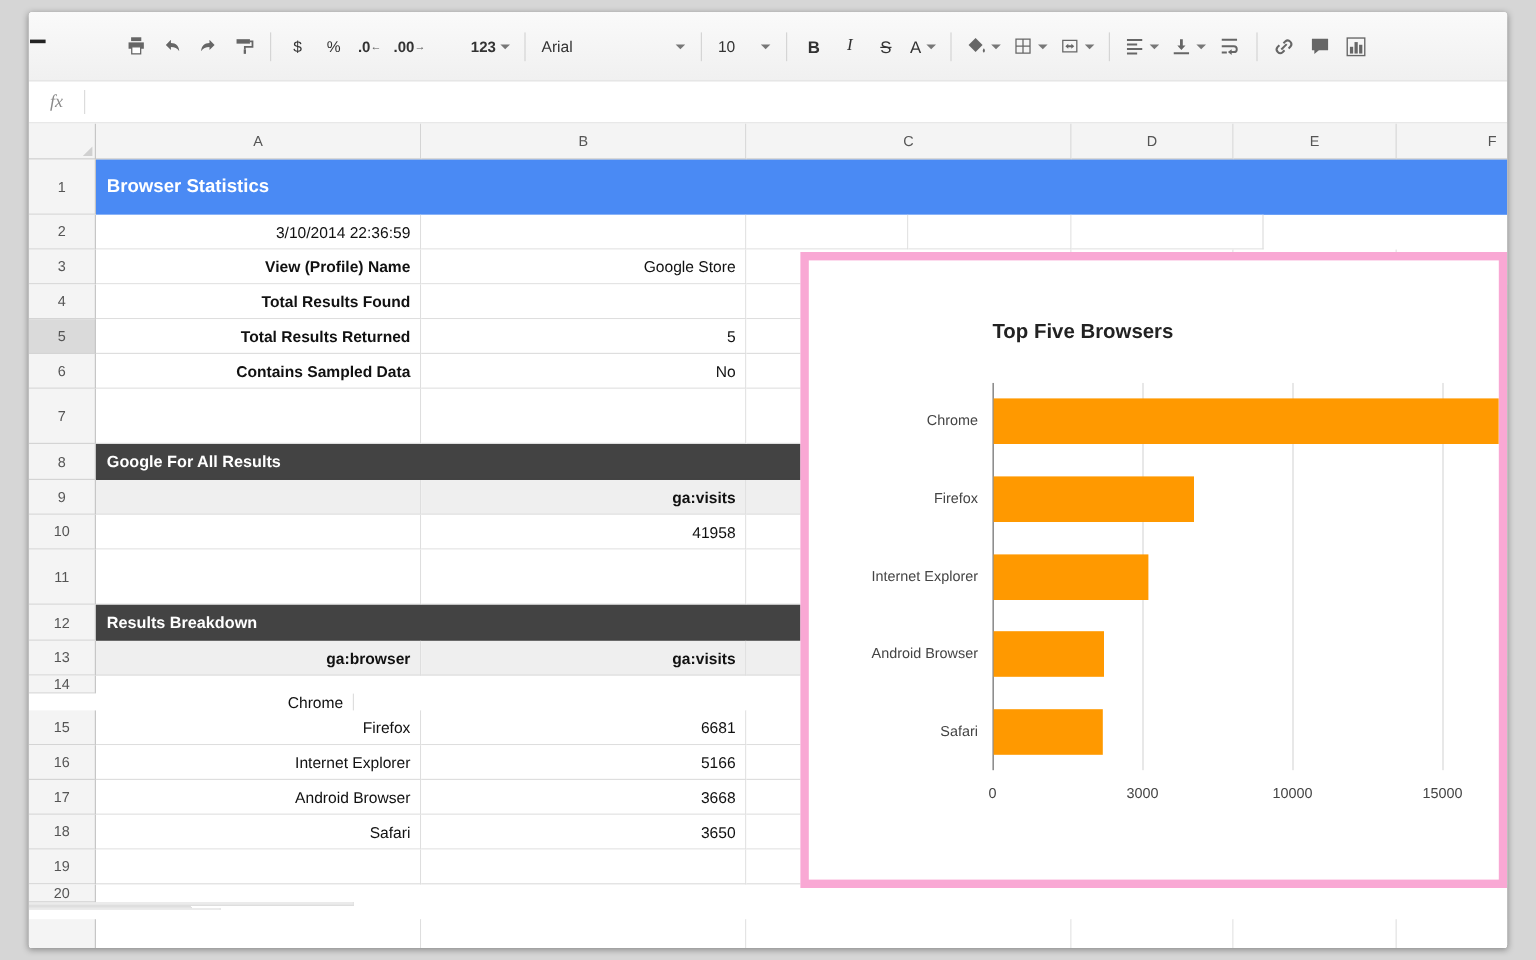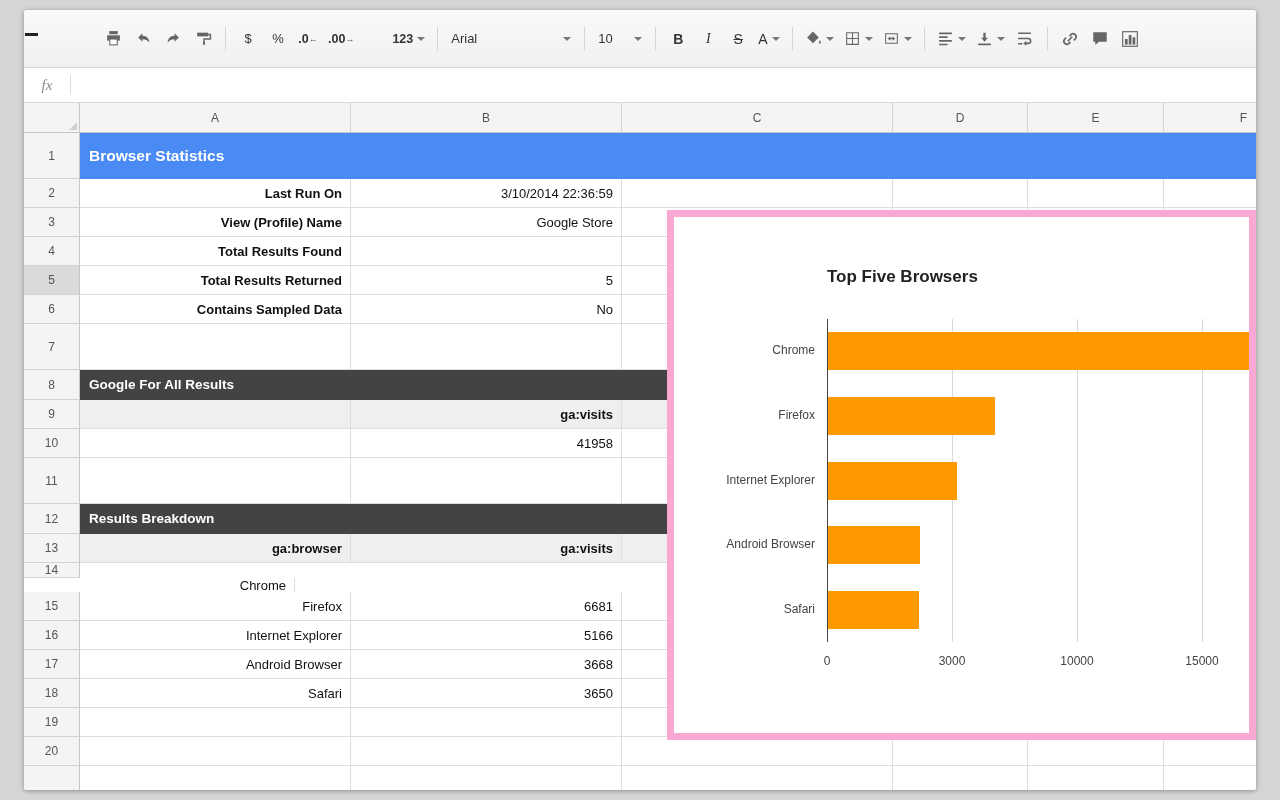--- a/index.html
+++ b/index.html
@@ -274,21 +274,20 @@
         <div class="col-header" style="width: 136px;">E</div>
         <div class="col-header" style="width: 160px;">F</div>
       </div>
     <div class="grid-body" id="grid-body">
         <div class="grid-row" style="height: 46px;">
           <div class="row-header" style="width: 56px;">1</div>
           <div class="cell title" style="width: 1244px;">Browser Statistics</div>
         </div>
         <div class="grid-row" style="height: 29px;">
           <div class="row-header" style="width: 56px;">2</div>
-          <div class="cell label" style="width: 271px;">Last Run On</div>
           <div class="cell value" style="width: 271px;">3/10/2014 22:36:59</div>
           <div class="cell" style="width: 271px;"></div>
           <div class="cell" style="width: 135px;"></div>
           <div class="cell" style="width: 136px;"></div>
           <div class="cell" style="width: 160px;"></div>
         </div>
         <div class="grid-row" style="height: 29px;">
           <div class="row-header" style="width: 56px;">3</div>
           <div class="cell label" style="width: 271px;">View (Profile) Name</div>
           <div class="cell value" style="width: 271px;">Google Store</div>
@@ -429,21 +428,21 @@
         </div>
         <div class="grid-row" style="height: 29px;">
           <div class="row-header" style="width: 56px;">19</div>
           <div class="cell" style="width: 271px;"></div>
           <div class="cell" style="width: 271px;"></div>
           <div class="cell" style="width: 271px;"></div>
           <div class="cell" style="width: 135px;"></div>
           <div class="cell" style="width: 136px;"></div>
           <div class="cell" style="width: 160px;"></div>
         </div>
-        <div class="grid-row" style="height: 29px;">
+        <div class="grid-row" style="height: 29px; flex-direction: column;">
           <div class="row-header" style="width: 56px;">20</div>
           <div class="cell" style="width: 271px;"></div>
           <div class="cell" style="width: 271px;"></div>
           <div class="cell" style="width: 271px;"></div>
           <div class="cell" style="width: 135px;"></div>
           <div class="cell" style="width: 136px;"></div>
           <div class="cell" style="width: 160px;"></div>
         </div>
         <div class="grid-row" style="height: 29px;">
           <div class="row-header" style="width: 56px;"></div>

